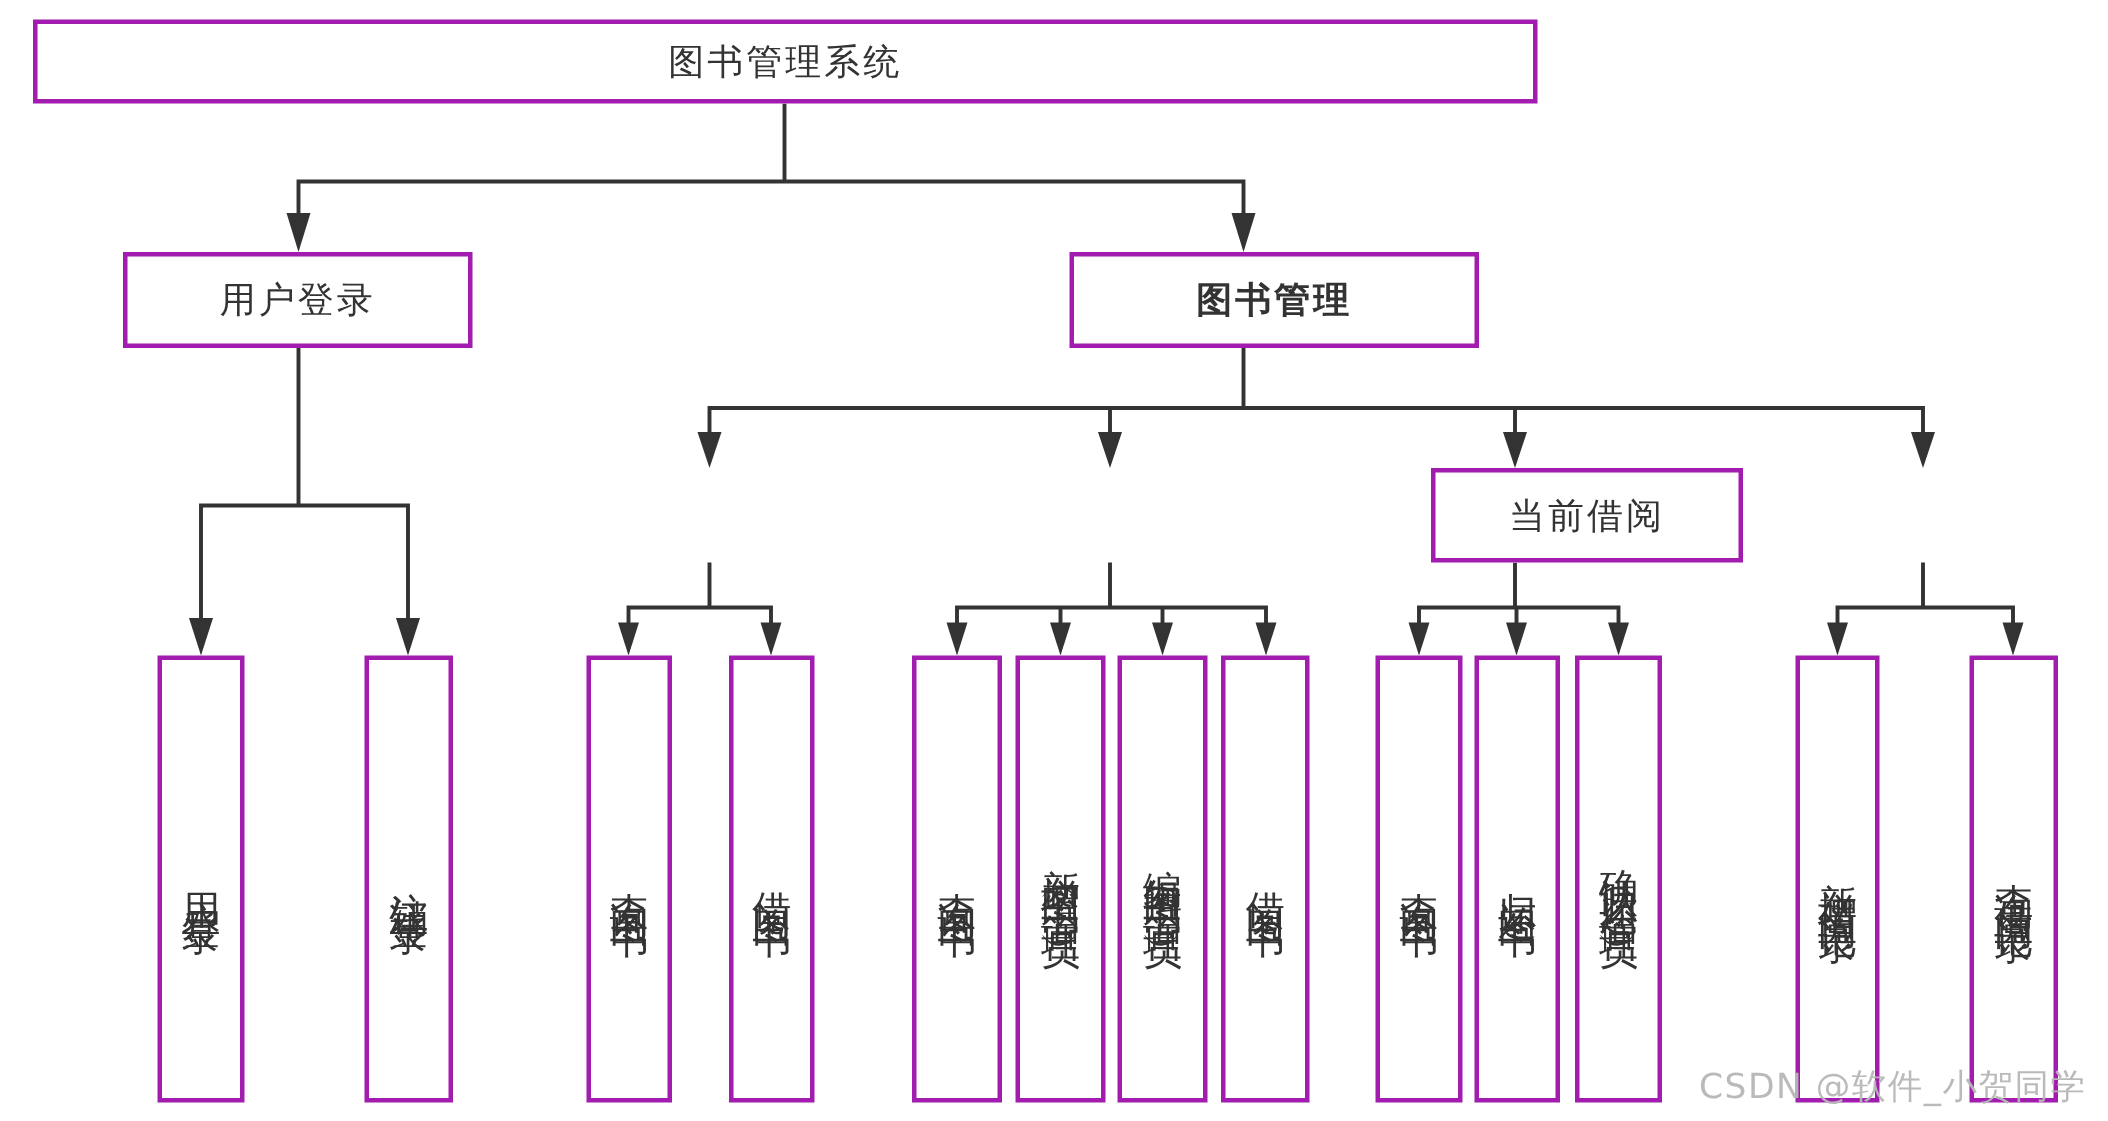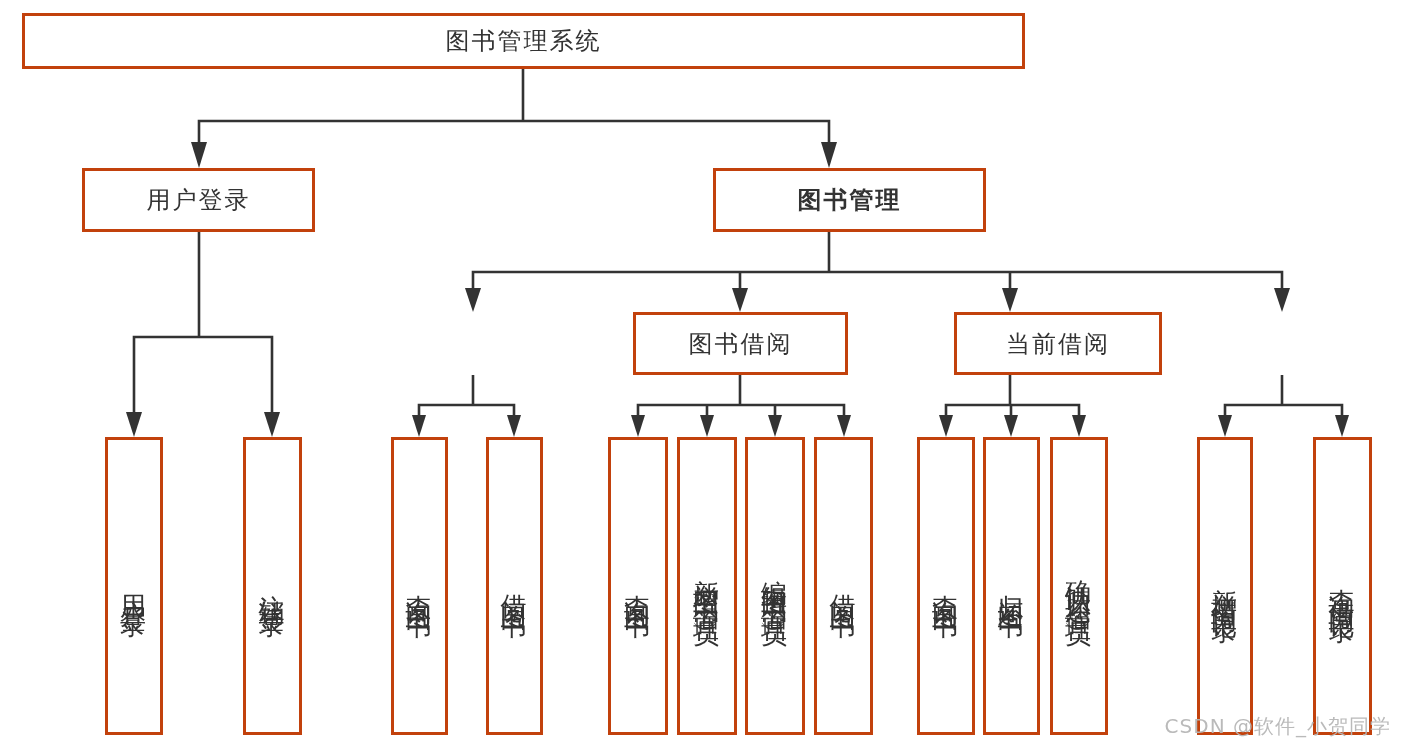--- a/index.html
+++ b/index.html
@@ -17,21 +17,21 @@
   .wires {
     position: absolute;
     left: 0;
     top: 0;
     width: 1405px;
     height: 747px;
   }
   .box {
     position: absolute;
     box-sizing: border-box;
-    border: 3px solid #c2410c;
+    border: 3px solid #a21caf;
     background: #ffffff;
     color: #333333;
     display: flex;
     align-items: center;
     justify-content: center;
     font-size: 24px;
     letter-spacing: 2px;
     white-space: nowrap;
   }
   .hbox { font-size: 24px; }
@@ -40,21 +40,21 @@
     writing-mode: vertical-rl;
     text-orientation: mixed;
     font-size: 26px;
     letter-spacing: 6px;
     white-space: normal;
   }
   .watermark {
     position: absolute;
     right: 14px;
     bottom: 7px;
-    font-size: 20px;
+    font-size: 23px;
     letter-spacing: 1px;
     color: #b7b7b7;
     opacity: 0.95;
     z-index: 5;
   }
 </style>
 </head>
 <body>
 
 <div class="stage">
@@ -99,21 +99,20 @@
       <path d="M1218 415 L1232 415 L1225 437 Z"></path>
       <path d="M1335 415 L1349 415 L1342 437 Z"></path>
     </g>
   </svg>
 
   <div class="box hbox root-box" style="left:22px; top:13px; width:1003px; height:56px;">图书管理系统</div>
 
   <div class="box hbox" style="left:82px; top:168px; width:233px; height:64px;">用户登录</div>
   <div class="box hbox" style="left:713px; top:168px; width:273px; height:64px;font-weight:bold;">图书管理</div>
 
-  <div class="box hbox" style="left:633px; top:312px; width:215px; height:63px;">图书借阅</div>
   <div class="box hbox" style="left:954px; top:312px; width:208px; height:63px;">当前借阅</div>
 
   <div class="box vbox" style="left:105px; top:437px; width:58px; height:298px;">用户登录</div>
   <div class="box vbox" style="left:243px; top:437px; width:59px; height:298px;">注销登录</div>
 
   <div class="box vbox" style="left:391px; top:437px; width:57px; height:298px;">查询图书</div>
   <div class="box vbox" style="left:486px; top:437px; width:57px; height:298px;">借阅图书</div>
 
   <div class="box vbox" style="left:608px; top:437px; width:60px; height:298px;">查询图书</div>
   <div class="box vbox" style="left:677px; top:437px; width:60px; height:298px;">新增图书（管理员）</div>

